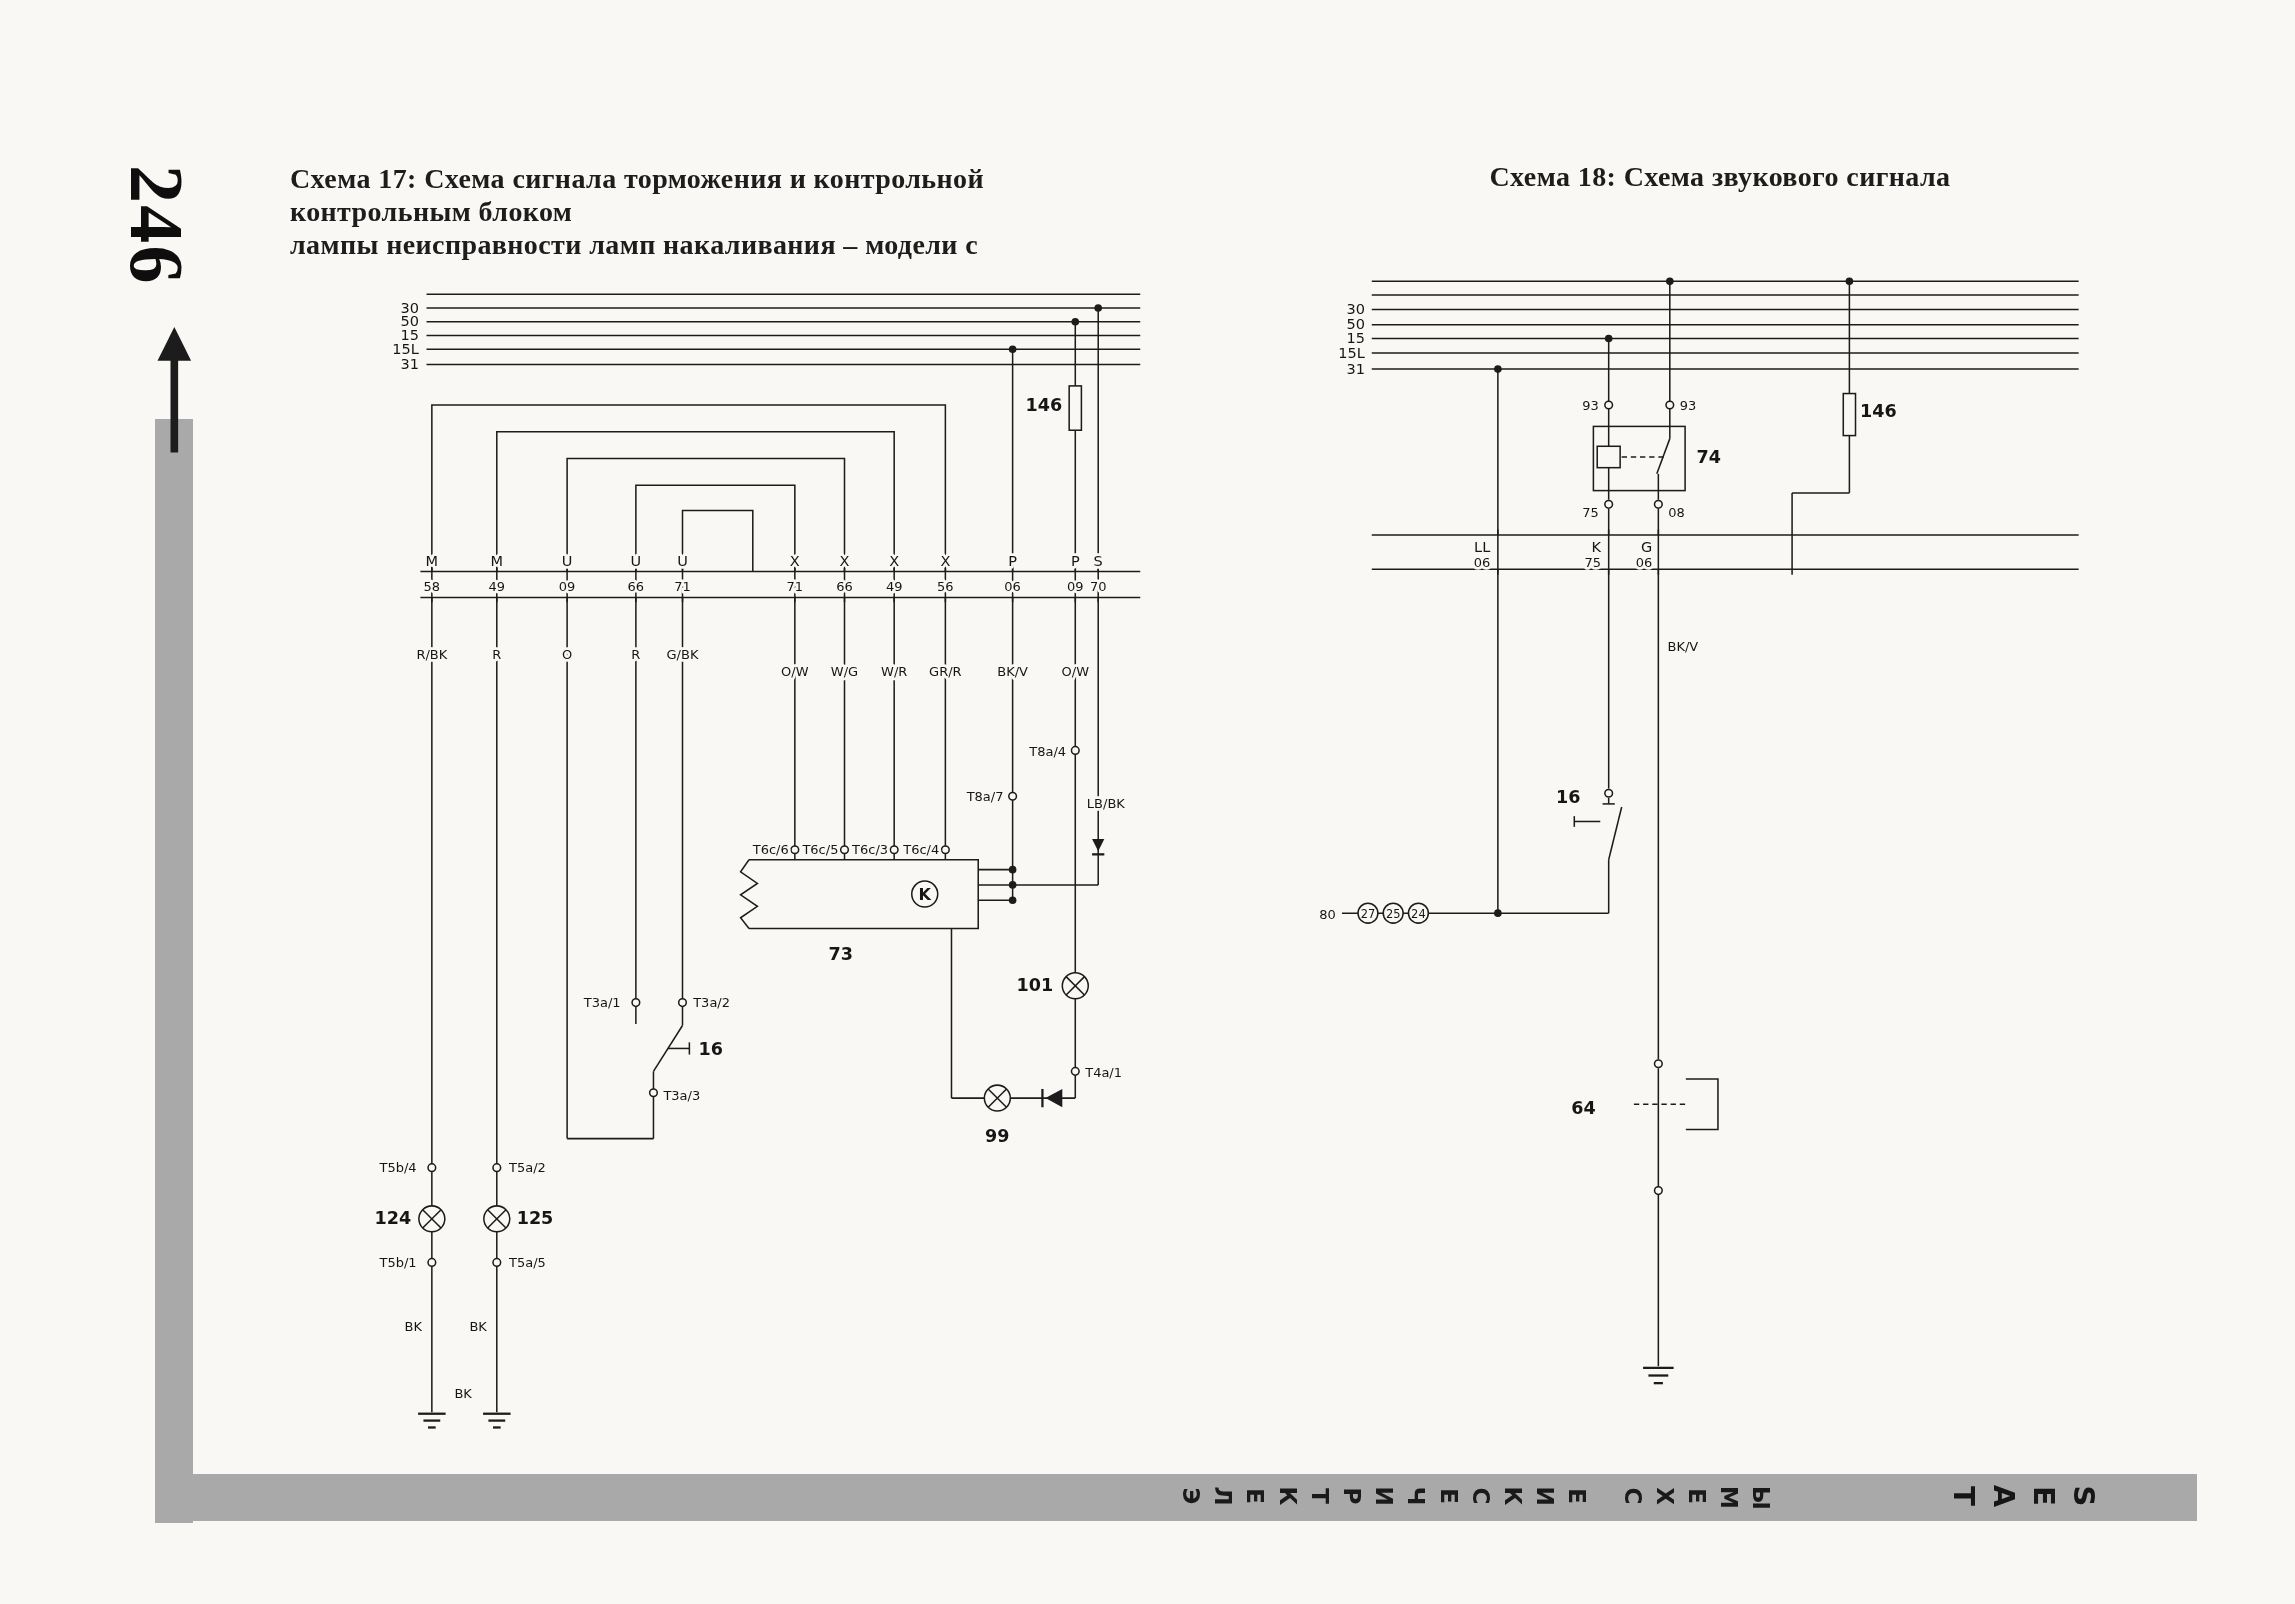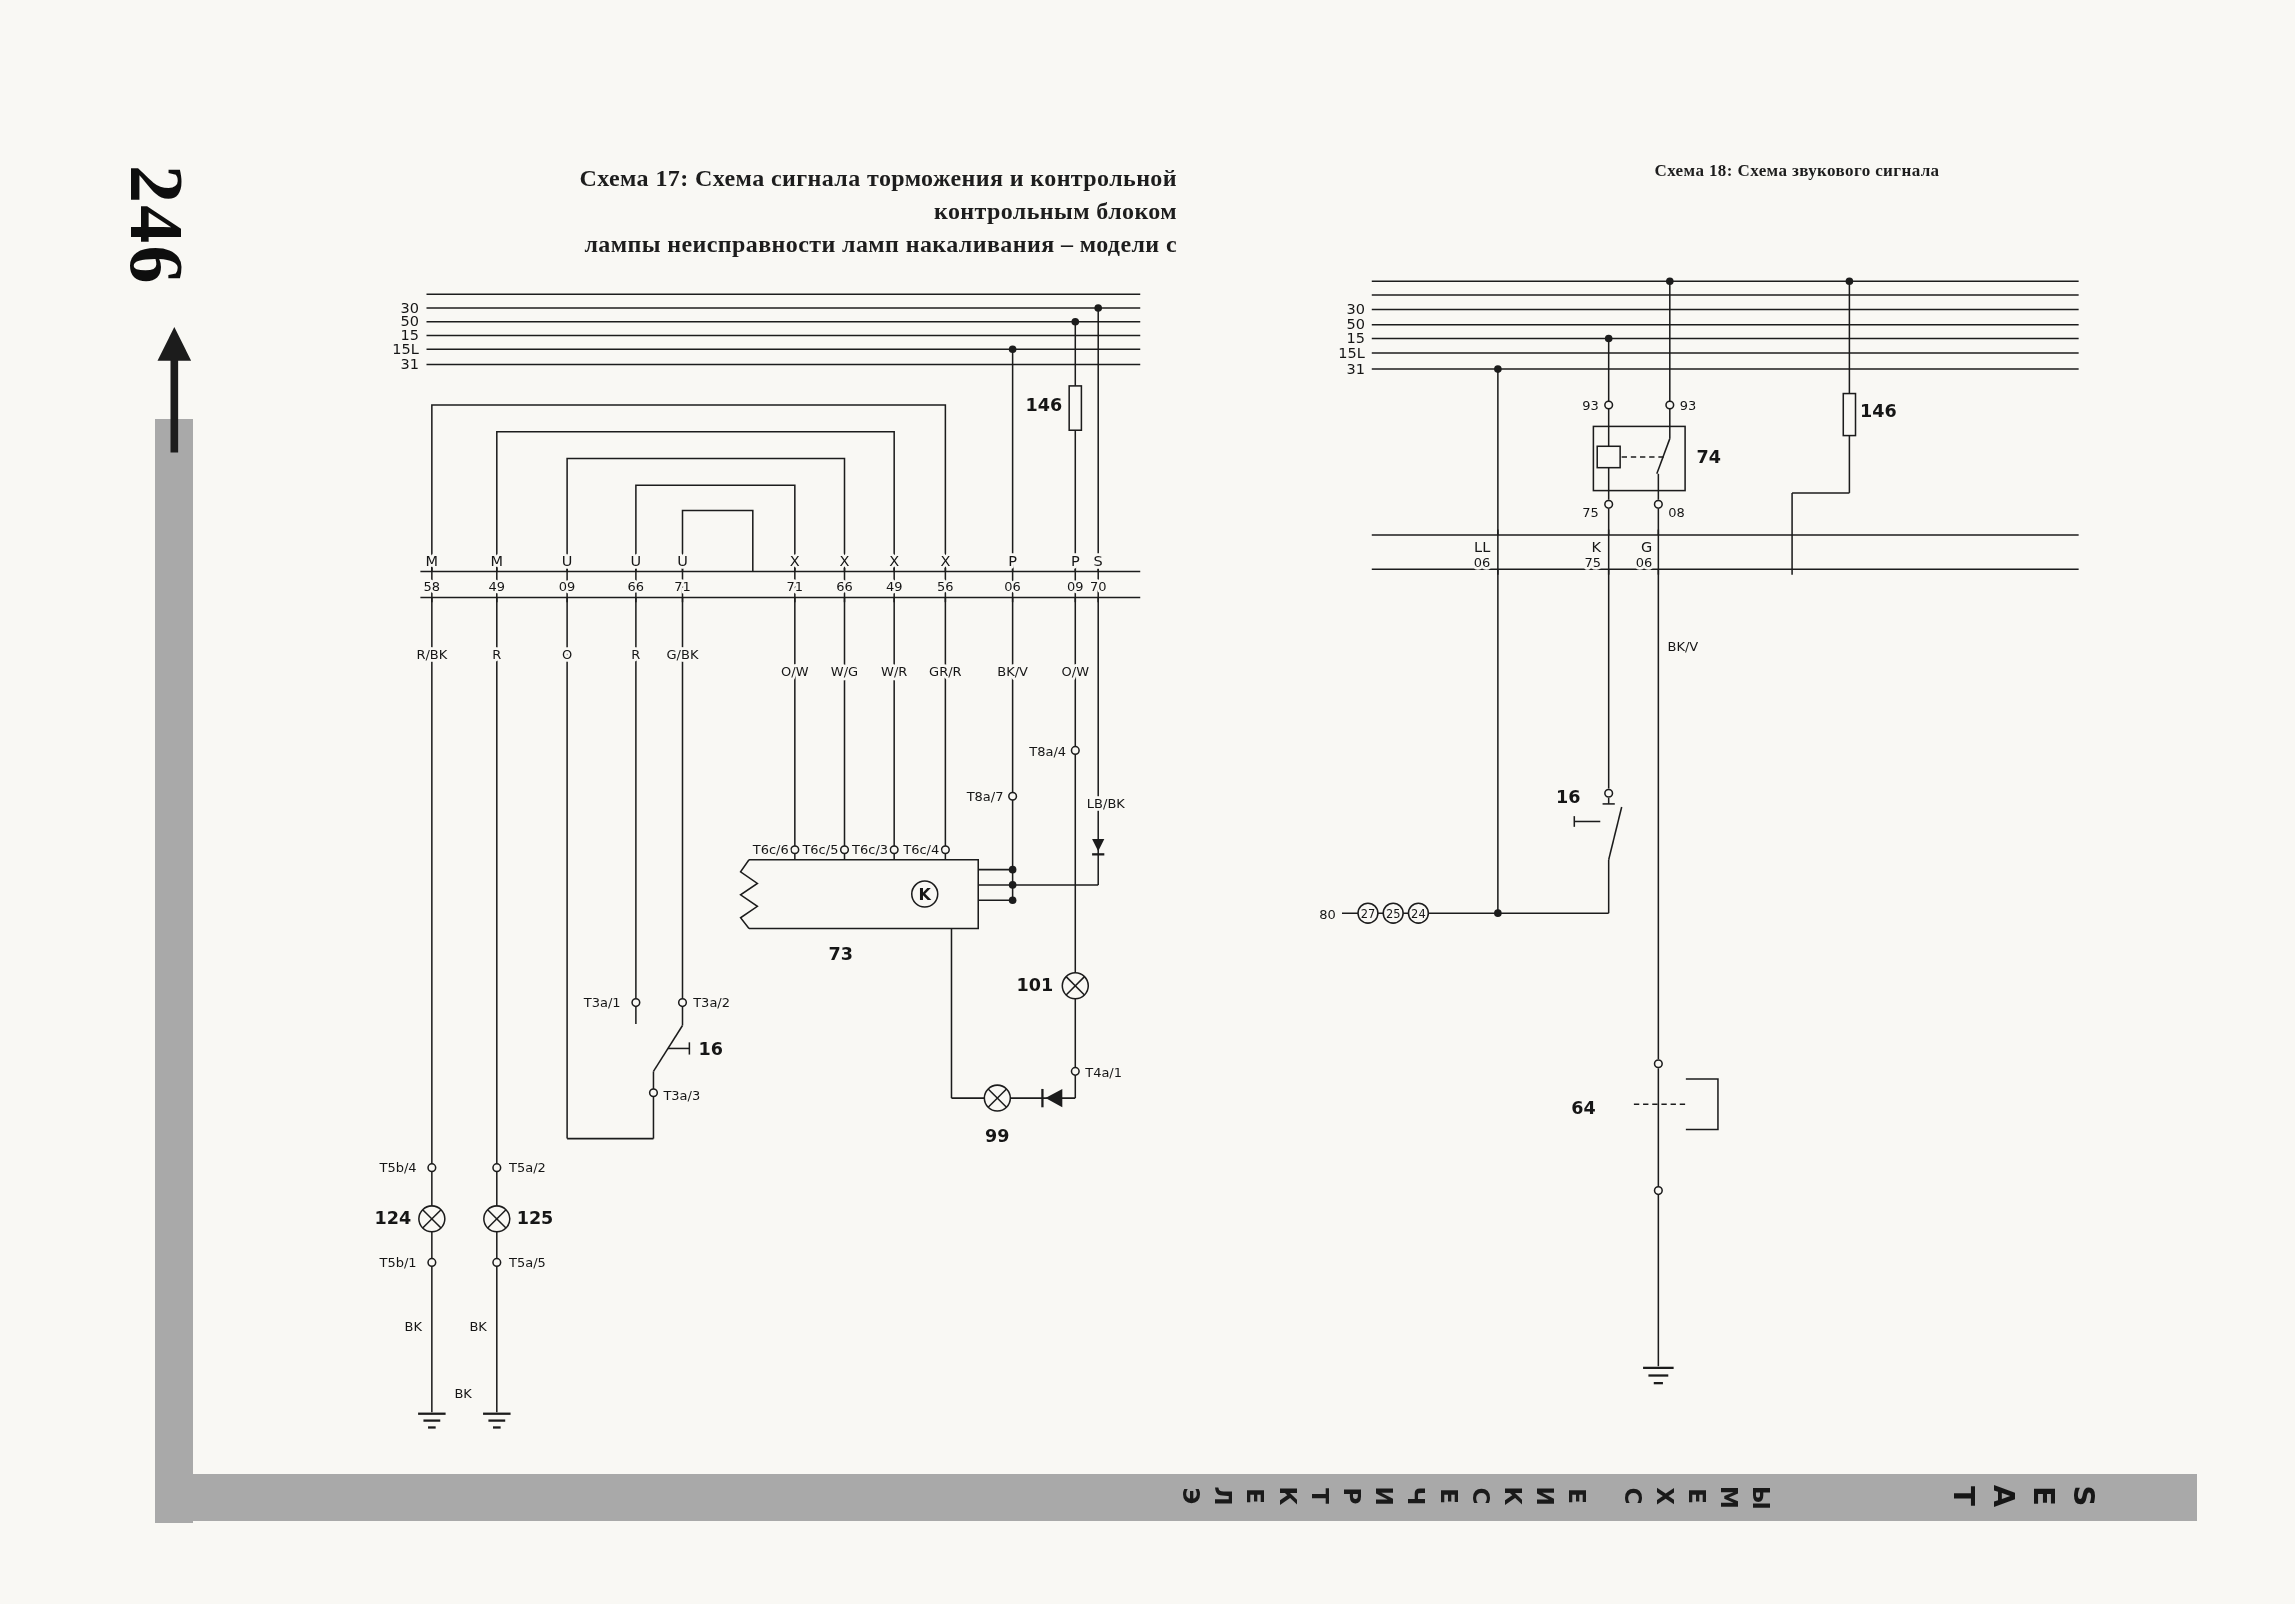--- a/index.html
+++ b/index.html
@@ -29,27 +29,27 @@
     font:bold 29px "DejaVu Sans", sans-serif; color:#161616;
     transform:rotate(90deg);
   }
   .pagenum {
     position:absolute; left:200px; top:165px;
     font-family:"Liberation Serif", serif; font-weight:bold; font-size:76px;
     letter-spacing:2.3px; color:#0e0e0e;
     transform:rotate(90deg); transform-origin:0 0; white-space:nowrap;
   }
   .title17 {
-    position:absolute; left:290px; top:162px; width:887px; text-align:right;
-    font-family:"Liberation Serif", serif; font-weight:bold; font-size:24px;
+    position:absolute; left:290px; top:162px; width:887px; text-align:left;
+    font-family:"Liberation Serif", serif; font-weight:bold; font-size:28px;
     line-height:33px; color:#1d1d1d; letter-spacing:0.4px;
   }
   .title18 {
-    position:absolute; left:1453px; top:161px; width:688px; text-align:center;
-    font-family:"Liberation Serif", serif; font-weight:bold; font-size:17px;
+    position:absolute; left:1376px; top:161px; width:688px; text-align:center;
+    font-family:"Liberation Serif", serif; font-weight:bold; font-size:28px;
     color:#1d1d1d; letter-spacing:0.4px;
   }
   #diagram { position:absolute; left:0; top:0; }
   #diagram line, #diagram polyline, #diagram path, #diagram rect, #diagram circle {
     stroke:#1c1c1c; stroke-width:2; fill:none;
   }
   #diagram .comp   { fill:#f9f8f4; }
   #diagram .dot    { fill:#1c1c1c; stroke:none; }
   #diagram .filled { fill:#1c1c1c; stroke:none; }
   #diagram .thick  { stroke-width:3; }

